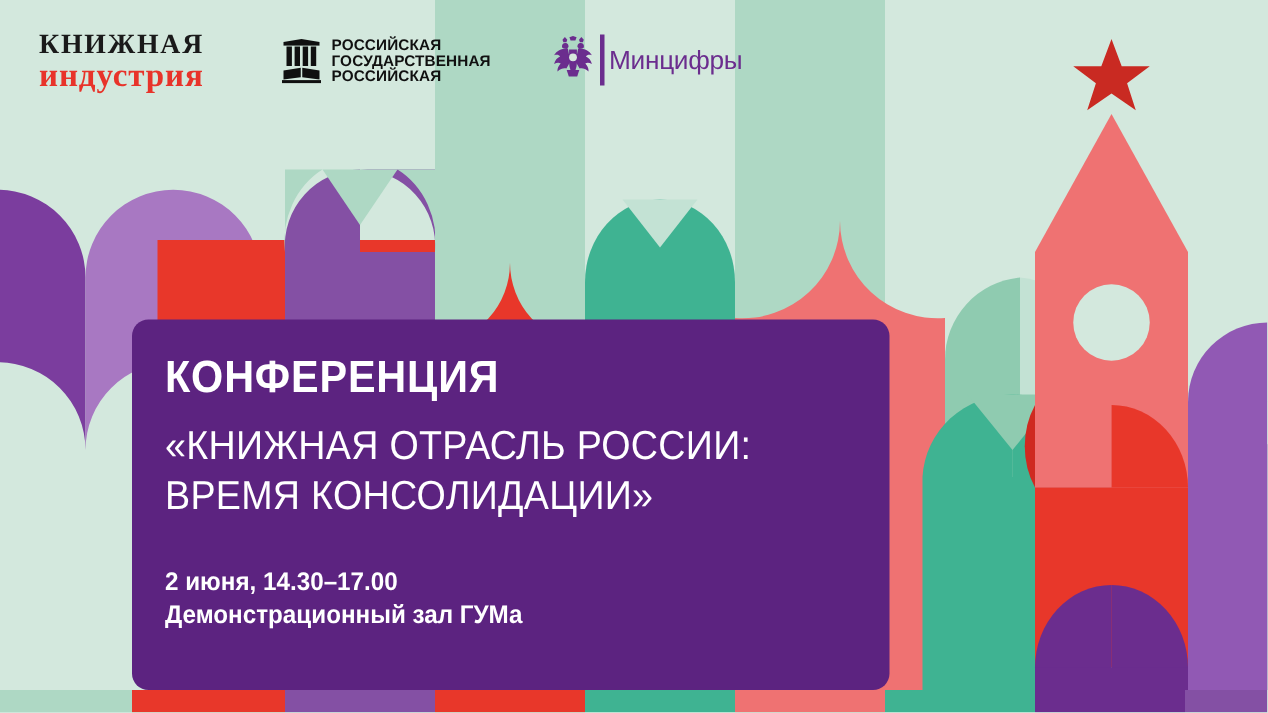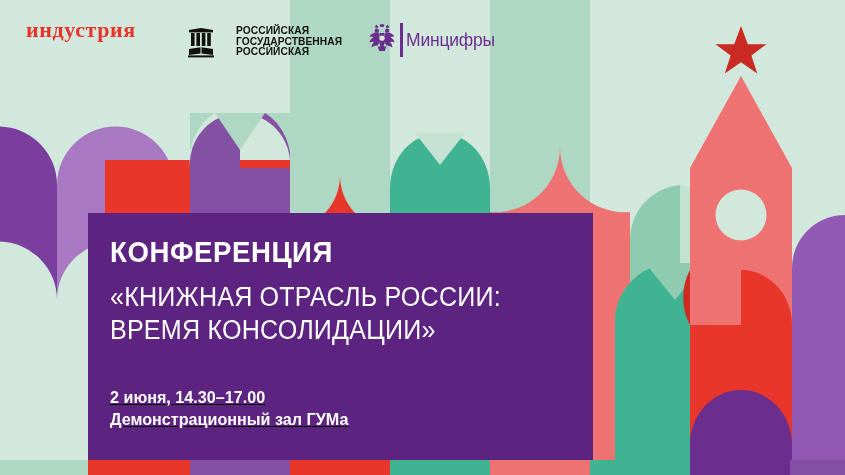--- a/index.html
+++ b/index.html
@@ -40,21 +40,21 @@
     font-family: "Liberation Serif", serif;
     font-weight: bold;
     font-size: 22px;
     letter-spacing: 0.6px;
     color: #e8332a;
     line-height: 20px;
     white-space: nowrap;
   }
 
   
-  #logo-rgb { left: 188px; top: 25px; display: flex; align-items: flex-end; gap: 22px; }
+  #logo-rgb { left: 188px; top: 25px; display: flex; align-items: center; gap: 7px; }
   #logo-rgb .rgb-mark { width: 26px; height: 30px; flex: 0 0 26px; }
   #logo-rgb .rgb-text {
     font-family: "Liberation Sans", sans-serif;
     font-weight: bold;
     font-size: 10.2px;
     line-height: 10.6px;
     letter-spacing: 0.1px;
     color: #101010;
     white-space: nowrap;
     padding-top: 1px;
@@ -73,20 +73,21 @@
     letter-spacing: -0.2px;
   }
 
   
   #panel {
     position: absolute;
     left: 88px; top: 213px;
     width: 505px; height: 247px;
     background: #5c2380;
     z-index: 30;
+    border-radius: 11px;
   }
   #panel .inner { padding: 22px 0 0 22px; }
   .t-conference {
     font-family: "Liberation Sans", sans-serif;
     font-weight: bold;
     font-size: 30px;
     line-height: 34px;
     letter-spacing: 0.6px;
     color: #ffffff;
     transform: scaleX(0.92);
@@ -109,21 +110,21 @@
   .t-date {
     font-family: "Liberation Sans", sans-serif;
     font-weight: bold;
     font-size: 17px;
     line-height: 22px;
     color: #ffffff;
     transform: scaleX(0.95);
     transform-origin: left center;
     white-space: nowrap;
   }
-  .date-block { margin-top: 40px; text-decoration: underline; }
+  .date-block { margin-top: 30px; }
 </style>
 </head>
 <body>
 
 <div id="poster">
 
   <svg class="layer" width="845" height="475" viewBox="0 0 845 475" preserveAspectRatio="none">
     <defs>
 
       <clipPath id="cp-all">
@@ -244,20 +245,21 @@
       <div class="date-block">
         <div class="t-date">2 июня, 14.30–17.00</div>
         <div class="t-date">Демонстрационный зал ГУМа</div>
       </div>
     </div>
   </div>
 
   <div class="logos">
 
     <div class="logo" id="logo-ki">
+      <div class="ki-line1">КНИЖНАЯ</div>
       <div class="ki-line2">индустрия</div>
     </div>
 
     <div class="logo" id="logo-rgb">
       <svg class="rgb-mark" viewBox="0 0 26 30">
         <rect x="1" y="2" width="24" height="2.4" fill="#101010"></rect>
         <path d="M1 2 L13 0 L25 2 Z" fill="#101010"></path>
         <rect x="3" y="5" width="3.6" height="13" fill="#101010"></rect>
         <rect x="8.4" y="5" width="3.6" height="13" fill="#101010"></rect>
         <rect x="13.8" y="5" width="3.6" height="13" fill="#101010"></rect>

